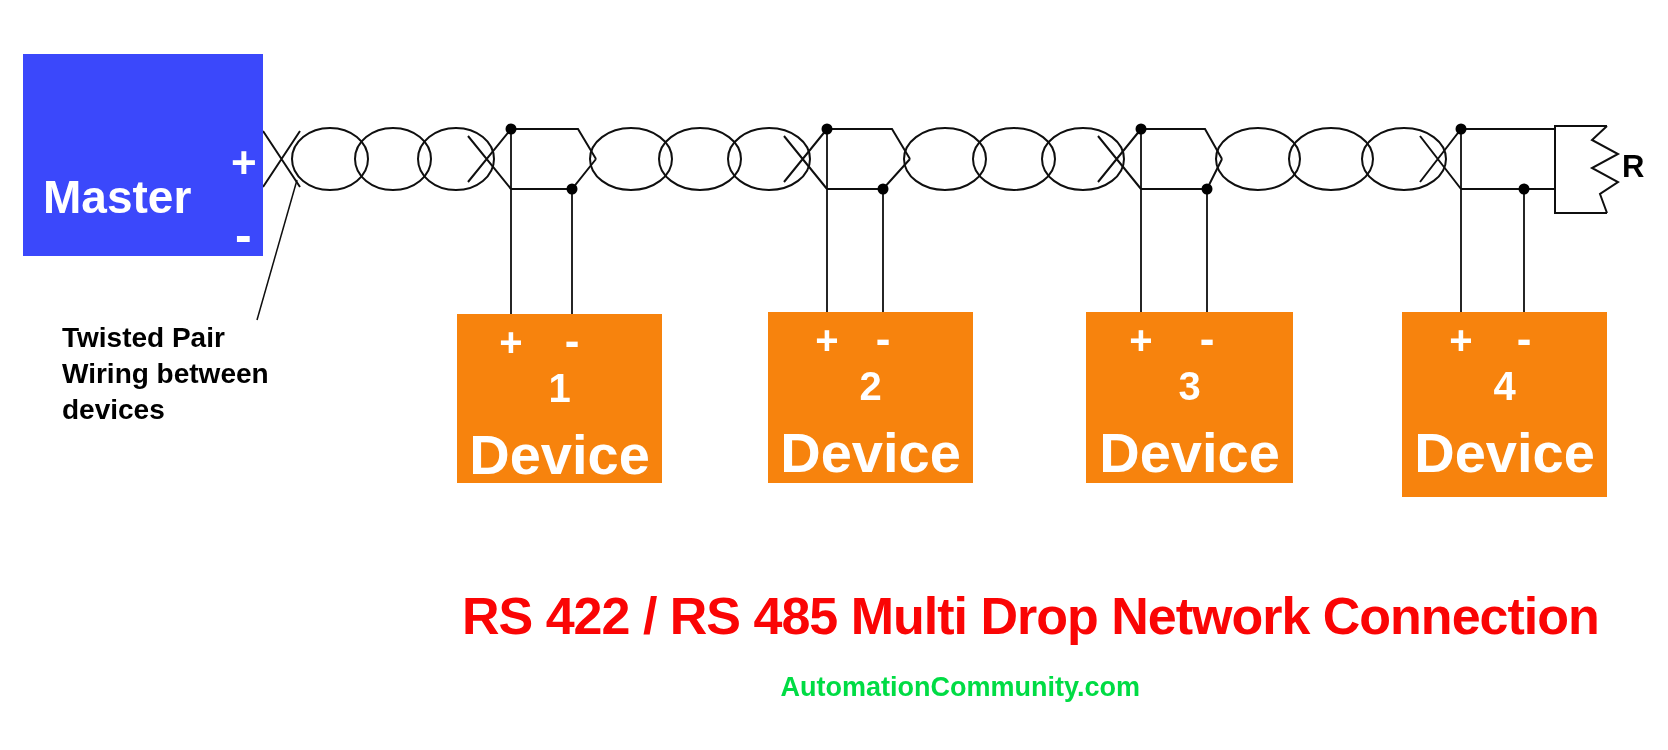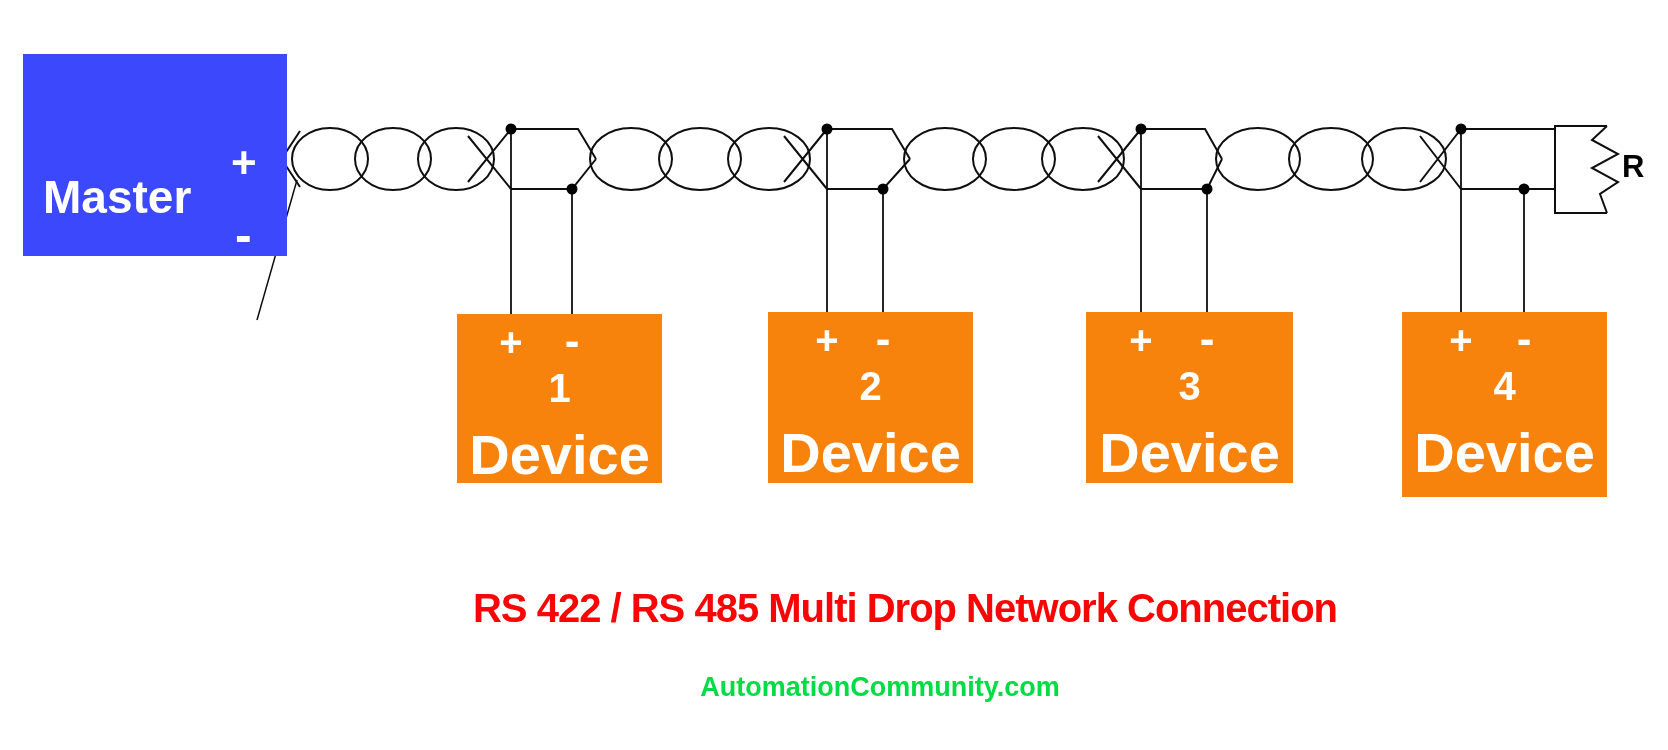--- a/index.html
+++ b/index.html
@@ -3,21 +3,21 @@
 <meta charset="utf-8">
 <style>
   html,body{margin:0;padding:0;background:#ffffff;}
   #canvas{
     position:relative;width:1668px;height:750px;background:#ffffff;overflow:hidden;
     font-family:"Liberation Sans", sans-serif;
   }
   #wiring-svg{position:absolute;left:0;top:0;width:1668px;height:750px;}
 
   .node{position:absolute;color:#ffffff;font-weight:bold;}
-  #master-box{left:23px;top:54px;width:264px;height:202px;}
+  #master-box{left:23px;top:54px;width:240px;height:202px;}
   #master-box .master-label{position:absolute;left:20px;top:116px;font-size:46px;}
   #master-box .term-plus{position:absolute;left:208px;top:84px;font-size:44px;}
   #master-box .term-minus{position:absolute;left:212px;top:152px;font-size:50px;}
 
   .device-box{position:absolute;color:#ffffff;font-weight:bold;text-align:center;}
   .device-box .dplus{position:absolute;top:6px;width:40px;margin-left:-20px;font-size:40px;}
   .device-box .dminus{position:absolute;top:2px;width:40px;margin-left:-20px;font-size:44px;}
   .device-box .dnumber{position:absolute;left:0;right:0;top:52px;font-size:40px;}
   .device-box .dname{position:absolute;left:0;right:0;top:108px;font-size:56px;}
 
@@ -33,24 +33,24 @@
 
   #annotation{
     position:absolute;left:62px;top:320px;width:300px;
     color:#000000;font-weight:bold;font-size:28px;line-height:36px;white-space:pre-line;
   }
   #resistor-label{
     position:absolute;left:1622px;top:149px;color:#000000;font-weight:bold;font-size:31px;
   }
   #diagram-title{
     position:absolute;left:462px;top:586px;width:886px;text-align:center;
-    font-size:40px;font-weight:bold;letter-spacing:-1px;white-space:nowrap;
+    font-size:52px;font-weight:bold;letter-spacing:-1px;white-space:nowrap;
   }
   #site-credit{
-    position:absolute;left:620px;top:672px;width:520px;text-align:center;
+    position:absolute;left:620px;top:672px;width:520px;text-align:right;
     font-size:27px;font-weight:bold;
   }
 </style>
 </head>
 <body>
 
 <div id="canvas">
 
   <svg id="wiring-svg" viewBox="0 0 1668 750">
     <g stroke="#0f0f0f" stroke-width="2" fill="none">
@@ -133,20 +133,23 @@
     <span class="dname">Device</span>
   </div>
 
   <div class="device-box" id="device-4" style="background: rgb(247, 131, 13);">
     <span class="dplus">+</span>
     <span class="dminus">-</span>
     <span class="dnumber">4</span>
     <span class="dname">Device</span>
   </div>
 
+  <div id="annotation">Twisted Pair
+Wiring between
+devices</div>
 
   <div id="resistor-label">R</div>
 
   <div id="diagram-title" style="color: rgb(250, 5, 5);">RS 422 / RS 485 Multi Drop Network Connection</div>
 
   <div id="site-credit" style="color: rgb(0, 220, 68);">AutomationCommunity.com</div>
 
 </div>
 
 </body></html>

